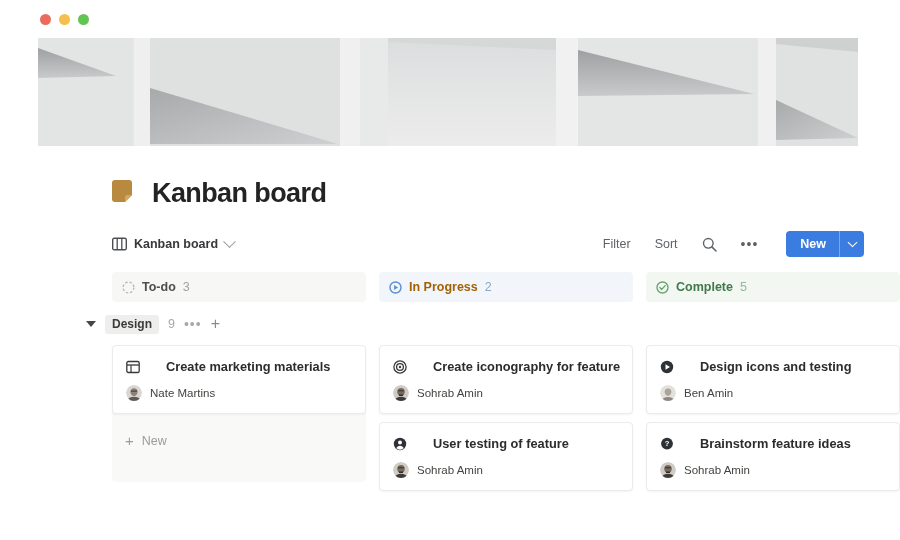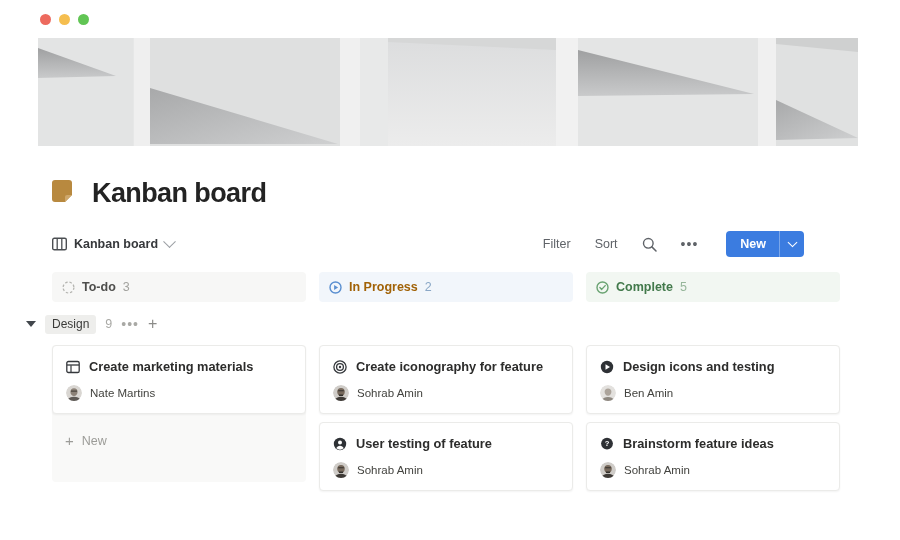--- a/index.html
+++ b/index.html
@@ -33,21 +33,21 @@
     margin-left: 38px;
     width: 820px;
     height: 108px;
     overflow: hidden;
     background: #E9E9E9;
   }
   .cover svg { display: block; width: 100%; height: 100%; }
 
   
   .page {
-    padding-left: 52px;
+    padding-left: 112px;
     padding-top: 34px;
   }
 
   .title-row {
     display: flex;
     align-items: center;
     gap: 14px;
     margin-bottom: 22px;
   }
   .doc-icon { width: 26px; height: 27px; display: block; flex: none; }
@@ -171,21 +171,21 @@
     border-right: 5px solid transparent;
     border-top: 6px solid #42474C;
     cursor: pointer;
     flex: none;
   }
   .group-chip {
     background: #EEEEEC;
     border-radius: 3px;
     padding: 2.5px 7px;
     font-size: 12px;
-    font-weight: normal;
+    font-weight: bold;
     color: #3B3B39;
     cursor: pointer;
   }
   .group-count { font-size: 12.5px; color: #A9A9A5; }
   .group-dots { font-size: 14px; color: #A9A9A5; letter-spacing: 1px; line-height: 1; cursor: pointer; }
   .group-plus { font-size: 16px; color: #8B8B88; line-height: 1; cursor: pointer; font-weight: 300; }
 
   
   .lane { display: flex; flex-direction: column; gap: 8px; }
   .lane.shaded { background: #F9F9F8; border-radius: 4px; padding-bottom: 34px; }
@@ -194,21 +194,21 @@
     background: #fff;
     border: 1px solid #EBEBE9;
     border-radius: 4px;
     box-shadow: 0 1px 2px rgba(15,15,15,0.05);
     padding: 13px 13px 12px 13px;
     cursor: pointer;
   }
   .card-title-row {
     display: flex;
     align-items: center;
-    gap: 9px;
+    gap: 26px;
     margin-bottom: 11px;
   }
   .card-title-row svg { display: block; flex: none; }
   .card-title {
     font-size: 12.8px;
     font-weight: bold;
     color: #2C2C2B;
     white-space: nowrap;
   }
   .assignee { display: flex; align-items: center; gap: 8px; }

